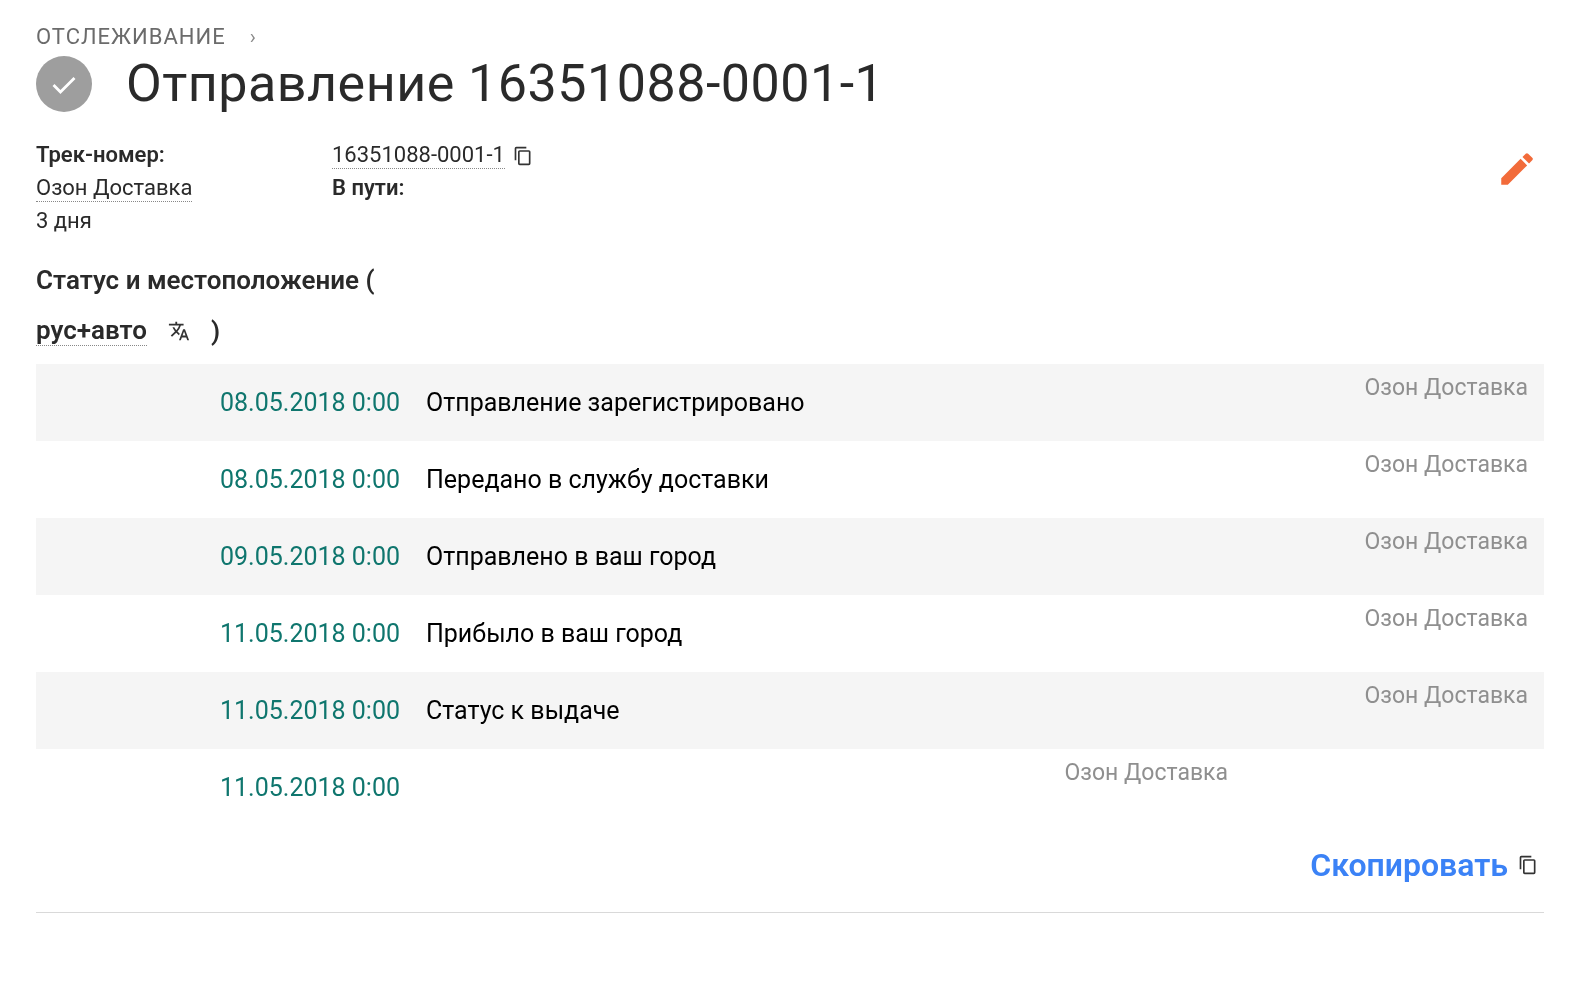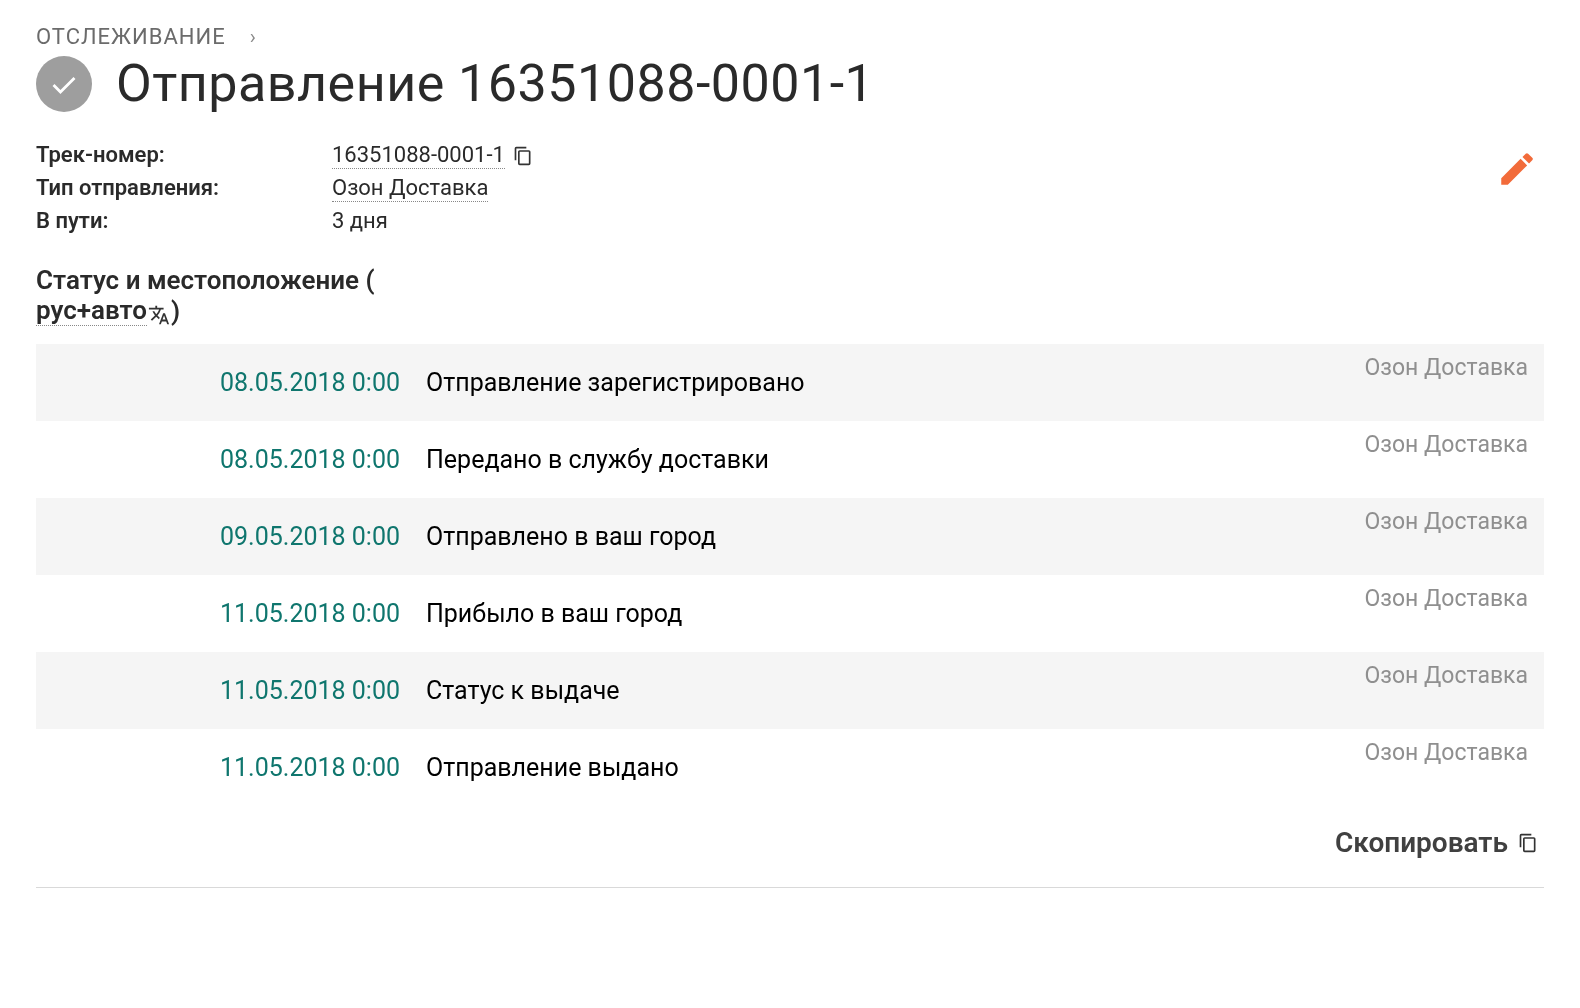--- a/index.html
+++ b/index.html
@@ -16,21 +16,21 @@
     letter-spacing: 1px;
     display: flex;
     align-items: flex-end;
     gap: 24px;
     margin-bottom: 4px;
   }
   .breadcrumb .chev { font-size: 20px; color: #8a8a8a; }
   .title-row {
     display: flex;
     align-items: center;
-    gap: 24px;
+    gap: 34px;
     margin-bottom: 28px;
   }
   .check-circle {
     width: 56px; height: 56px;
     border-radius: 50%;
     background: #9e9e9e;
     display: flex; align-items: center; justify-content: center;
     flex-shrink: 0;
   }
   .check-circle svg { width: 34px; height: 34px; }
@@ -67,21 +67,21 @@
 
   .table-header {
     display: grid;
     grid-template-columns: 390px 1fr;
     font-size: 26px;
     font-weight: 600;
     color: #2a2a2a;
     padding: 0 0 18px 0;
   }
   .table-header .col-date { text-align: right; padding-right: 26px; }
-  .status-header { display: flex; align-items: flex-end; gap: 0; flex-wrap: wrap; }
+  .status-header { display: flex; align-items: center; gap: 20px; flex-wrap: wrap; }
   .lang-link { border-bottom: 1px dotted #888; cursor: pointer; font-weight: 600; }
 
   .rows { }
   .row {
     display: grid;
     grid-template-columns: 390px 1fr 300px;
     align-items: center;
     padding: 24px 10px 24px 0;
     font-size: 25px;
   }
@@ -95,23 +95,23 @@
     align-self: start;
     margin-top: -14px;
     padding-right: 6px;
   }
 
   .copy-footer {
     display: flex;
     justify-content: flex-end;
     align-items: center;
     gap: 10px;
-    font-size: 28px;
+    font-size: 32px;
     font-weight: 600;
-    color: #404040;
+    color: #3b82f6;
     padding: 20px 6px 28px 0;
     border-bottom: 1px solid #d9d9d9;
     cursor: pointer;
   }
 </style>
 </head>
 <body>
 
 <div class="breadcrumb">
   <span>ОТСЛЕЖИВАНИЕ</span>
@@ -132,21 +132,20 @@
     <div class="meta-label">Трек-номер:</div>
     <div class="meta-value">
       <span class="dotted">16351088-0001-1</span>
       <span class="copy-icon">
         <svg viewBox="0 0 24 24">
             <path fill="#333" d="M16 1H4a2 2 0 0 0-2 2v14h2V3h12V1zm3 4H8a2 2 0 0 0-2 2v14a2 2 0 0 0 2 2h11a2 2 0 0 0 2-2V7a2 2 0 0 0-2-2zm0 16H8V7h11v14z"></path>
           </svg>
       </span>
     </div>
 
-    <div class="meta-label">Тип отправления:</div>
     <div class="meta-value">
       <span class="dotted">Озон Доставка</span>
     </div>
 
     <div class="meta-label">В пути:</div>
     <div class="meta-value">3 дня</div>
   </div>
 
   <button class="pencil-btn">
     <span class="pencil-icon">
@@ -191,21 +190,20 @@
       <div class="status">Прибыло в ваш город</div>
       <div class="carrier">Озон Доставка</div>
     </div>
     <div class="row alt">
       <div class="date">11.05.2018 0:00</div>
       <div class="status">Статус к выдаче</div>
       <div class="carrier">Озон Доставка</div>
     </div>
     <div class="row">
       <div class="date">11.05.2018 0:00</div>
-      <div class="status">Отправление выдано</div>
       <div class="carrier">Озон Доставка</div>
     </div>
   </div>
 
 <div class="copy-footer">
   <span>Скопировать</span>
   <span class="copy-icon">
     <svg viewBox="0 0 24 24">
         <path fill="#333" d="M16 1H4a2 2 0 0 0-2 2v14h2V3h12V1zm3 4H8a2 2 0 0 0-2 2v14a2 2 0 0 0 2 2h11a2 2 0 0 0 2-2V7a2 2 0 0 0-2-2zm0 16H8V7h11v14z"></path>
       </svg>

